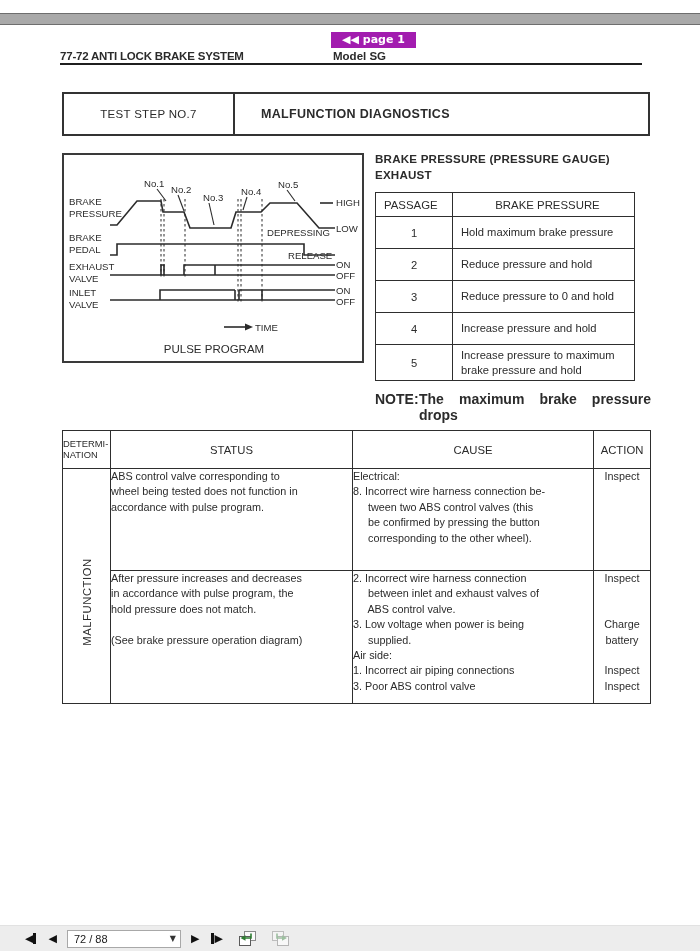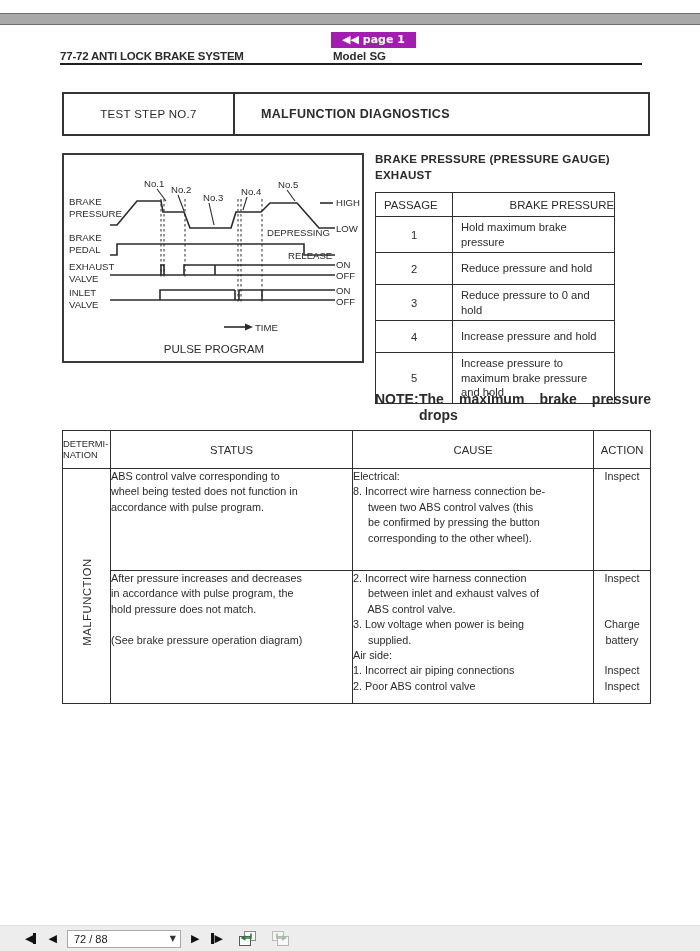--- a/index.html
+++ b/index.html
@@ -27,24 +27,24 @@
            box-sizing:border-box;}
   .diagram svg{display:block;}
   .sig{font-size:9.6px;fill:#2b2b2b;}
   .cap{font-size:11.5px;fill:#2b2b2b;}
   .tr1{stroke:#2b2b2b;stroke-width:1.6;fill:none;}
   .thin{stroke:#2b2b2b;stroke-width:1.1;fill:none;}
   .dash{stroke:#2b2b2b;stroke-width:1;fill:none;stroke-dasharray:2.5 2.5;}
   
   .pg-title{position:absolute;left:375px;top:151px;width:275px;font-weight:bold;font-size:11.6px;
             line-height:15.5px;letter-spacing:0.2px;}
-  .ptable{position:absolute;left:375px;top:192px;width:240px;border-collapse:collapse;
+  .ptable{position:absolute;left:375px;top:192px;width:260px;border-collapse:collapse;
           font-size:11.2px;color:#2b2b2b;border-radius:29px;}
   .ptable th,.ptable td{border:1.4px solid #2e2e2e;padding:0;}
-  .ptable th{font-weight:normal;font-size:11.4px;height:23px;text-align:right;padding-left:8px;}
+  .ptable th{font-weight:normal;font-size:11.4px;height:23px;text-align:center;padding-left:8px;}
   .ptable th.pc,.ptable td.pc{width:68px;text-align:center;padding-left:0;}
   .ptable th.pc{text-align:left;padding-left:8px;}
   .ptable td{height:25px;}
   .ptable td.pv{padding:3px 6px 3px 8px;line-height:14.5px;}
   
   .note{position:absolute;left:375px;top:392px;width:276px;display:flex;font-weight:bold;
         font-size:14px;line-height:15.6px;}
   .note-label{width:44px;flex:none;}
   .note-body{flex:1;}
   .nline{text-align:justify;text-align-last:justify;}
@@ -259,21 +259,21 @@
             </td>
         <td class="cell cell-cause">
 
         <div class="tl">2. Incorrect wire harness connection</div>
               <div class="tl">     between inlet and exhaust valves of</div>
               <div class="tl">     ABS control valve.</div>
               <div class="tl">3. Low voltage when power is being</div>
               <div class="tl">     supplied.</div>
               <div class="tl">Air side:</div>
               <div class="tl">1. Incorrect air piping connections</div>
-              <div class="tl">2. Poor ABS control valve</div>
+              <div class="tl">3. Poor ABS control valve</div>
             </td>
         <td class="cell-action">
 
         <div class="tl">Inspect</div>
               <div class="tl"></div>
               <div class="tl"></div>
               <div class="tl">Charge</div>
               <div class="tl">battery</div>
               <div class="tl"></div>
               <div class="tl">Inspect</div>

